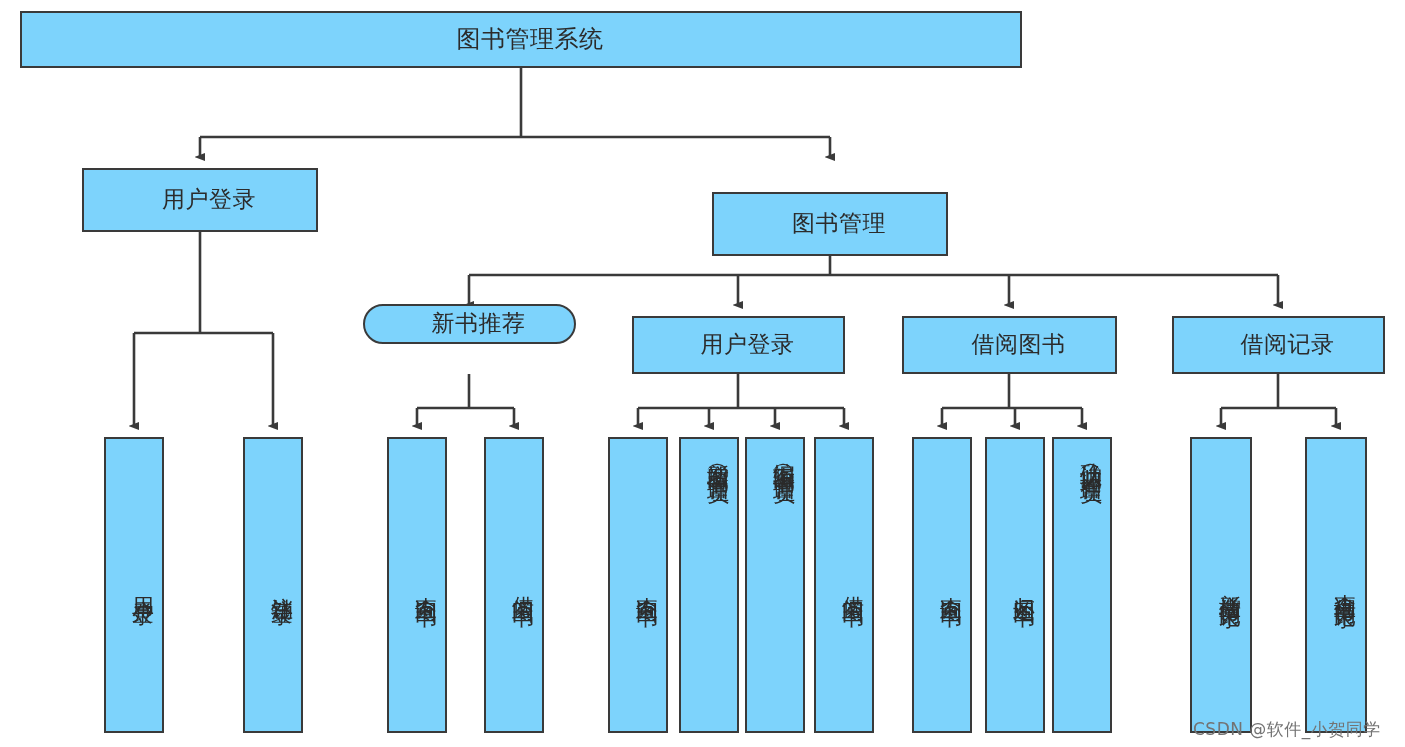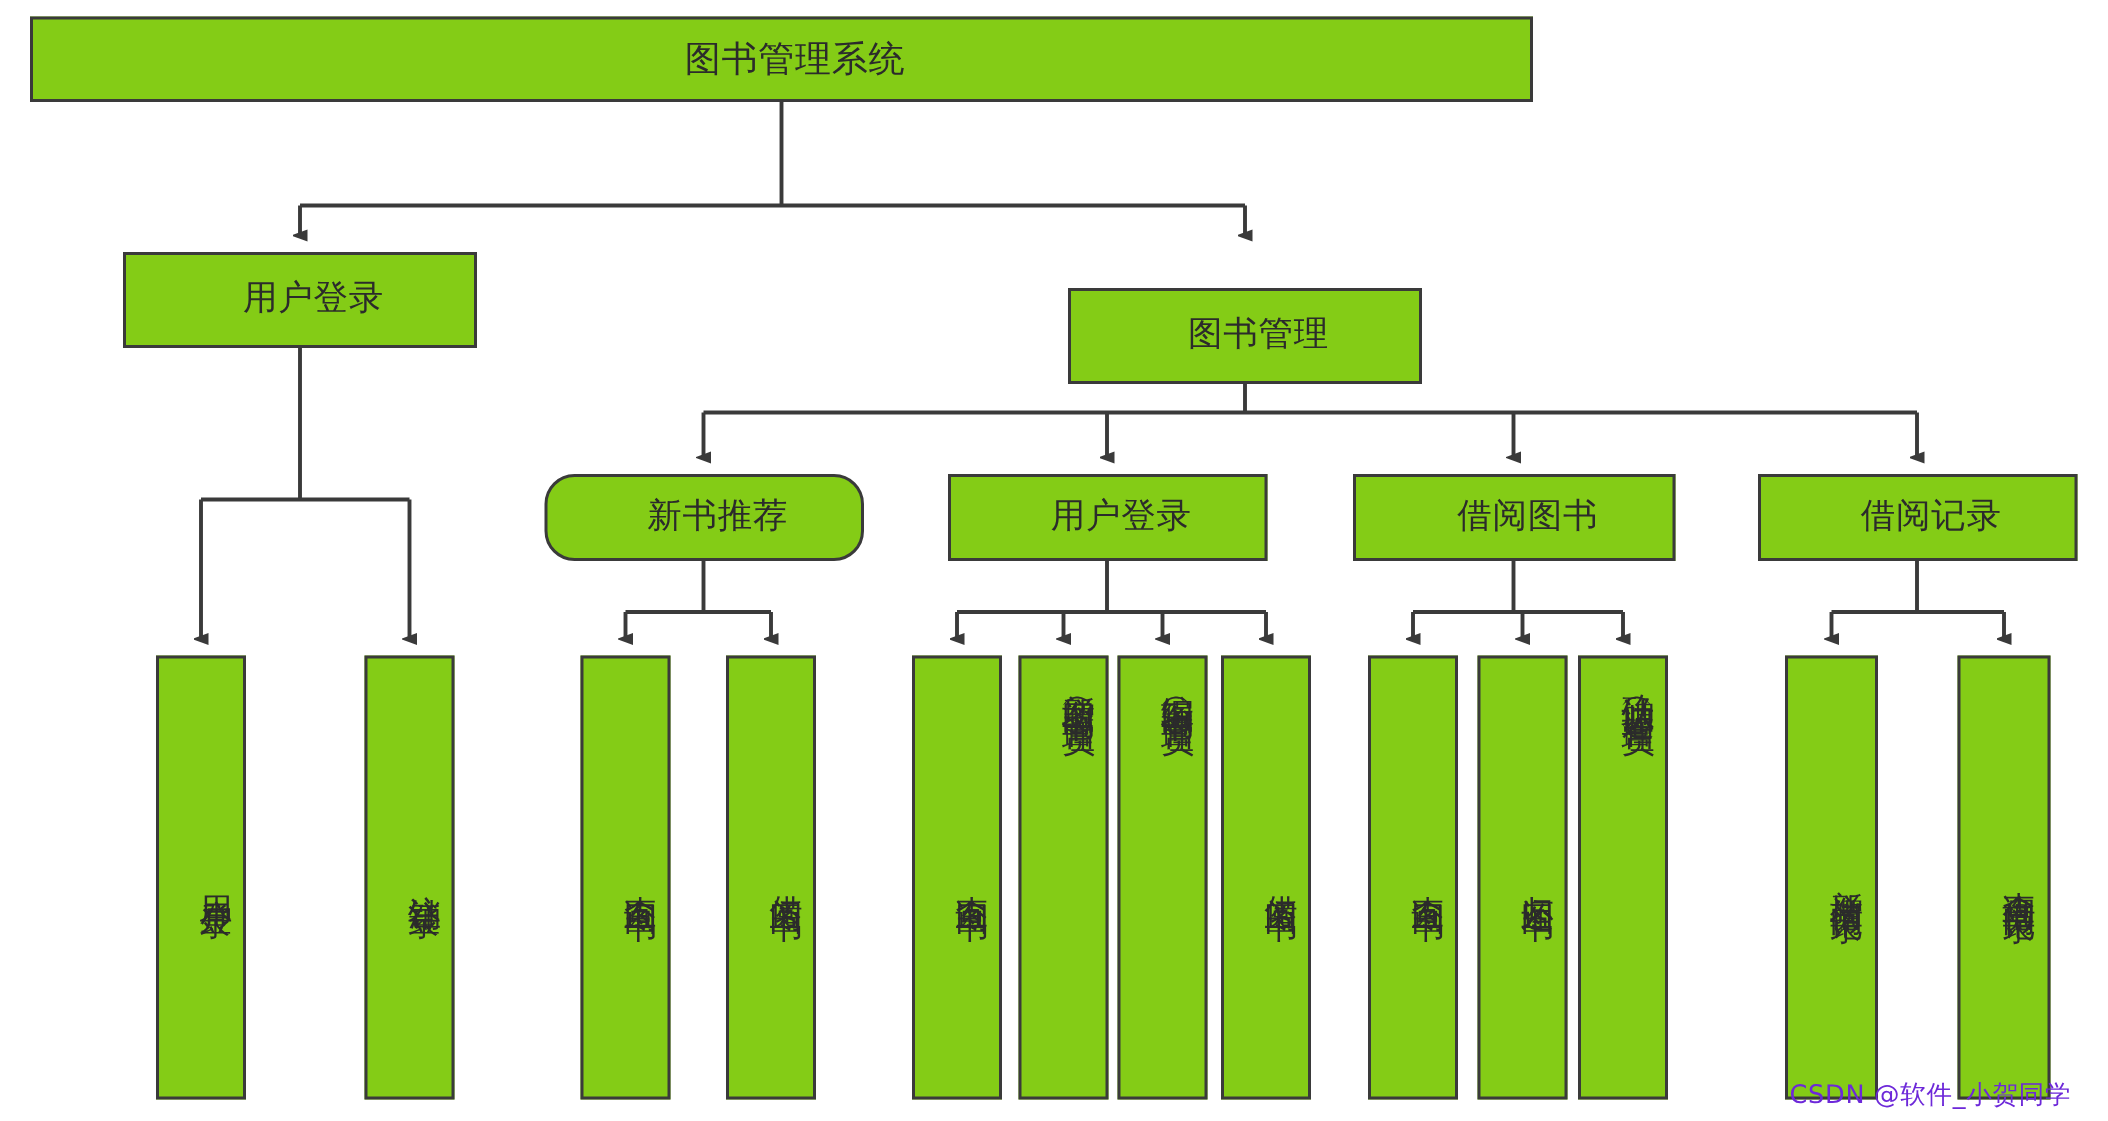--- a/index.html
+++ b/index.html
@@ -22,21 +22,21 @@
     position: absolute;
     left: 0;
     top: 0;
     width: 1405px;
     height: 747px;
     pointer-events: none;
   }
   .node {
     position: absolute;
     box-sizing: border-box;
-    background: #84cc16;
+    background: #7dd3fc;
     border: 2px solid #3a3a3a;
     display: flex;
     align-items: center;
     justify-content: center;
     color: #2b2b2b;
     line-height: 1.18;
     padding-left: 18px;
   }
   .node .lbl {
     display: block;
@@ -148,21 +148,21 @@
     <span class="lbl">图书管理系统</span>
   </div>
 
   <div class="node horiz" id="n-l2-0" style="left: 82px; top: 168px; width: 236px; height: 64px;">
     <span class="lbl">用户登录</span>
   </div>
   <div class="node horiz" id="n-l2-1" style="left: 712px; top: 168px; width: 236px; height: 64px; margin-top: 24px;">
     <span class="lbl">图书管理</span>
   </div>
 
-  <div class="node horiz" id="n-l3-0" style="left: 363px; top: 316px; width: 213px; height: 58px; border-radius: 20px;">
+  <div class="node horiz" id="n-l3-0" style="left: 363px; top: 304px; width: 213px; height: 40px; border-radius: 20px;">
     <span class="lbl">新书推荐</span>
   </div>
   <div class="node horiz" id="n-l3-1" style="left: 632px; top: 316px; width: 213px; height: 58px;">
     <span class="lbl">用户登录</span>
   </div>
   <div class="node horiz" id="n-l3-2" style="left: 902px; top: 316px; width: 215px; height: 58px;">
     <span class="lbl">借阅图书</span>
   </div>
   <div class="node horiz" id="n-l3-3" style="left: 1172px; top: 316px; width: 213px; height: 58px;">
     <span class="lbl">借阅记录</span>
@@ -201,14 +201,14 @@
   <div class="node vert" id="n-lf-10" style="left: 1052px; top: 437px; width: 60px; height: 296px;">
     <span class="lbl">确认归还（管理员）</span>
   </div>
   <div class="node vert mid" id="n-lf-11" style="left: 1190px; top: 437px; width: 62px; height: 296px;">
     <span class="lbl">新增借阅记录</span>
   </div>
   <div class="node vert mid" id="n-lf-12" style="left: 1305px; top: 437px; width: 62px; height: 296px;">
     <span class="lbl">查询借阅记录</span>
   </div>
 
-  <div class="watermark" id="wm" style="left: 1193px; top: 718px; color: #6d28d9;">CSDN @软件_小贺同学</div>
+  <div class="watermark" id="wm" style="left: 1193px; top: 718px; color: #737373;">CSDN @软件_小贺同学</div>
 </div>
 
 </body></html>

